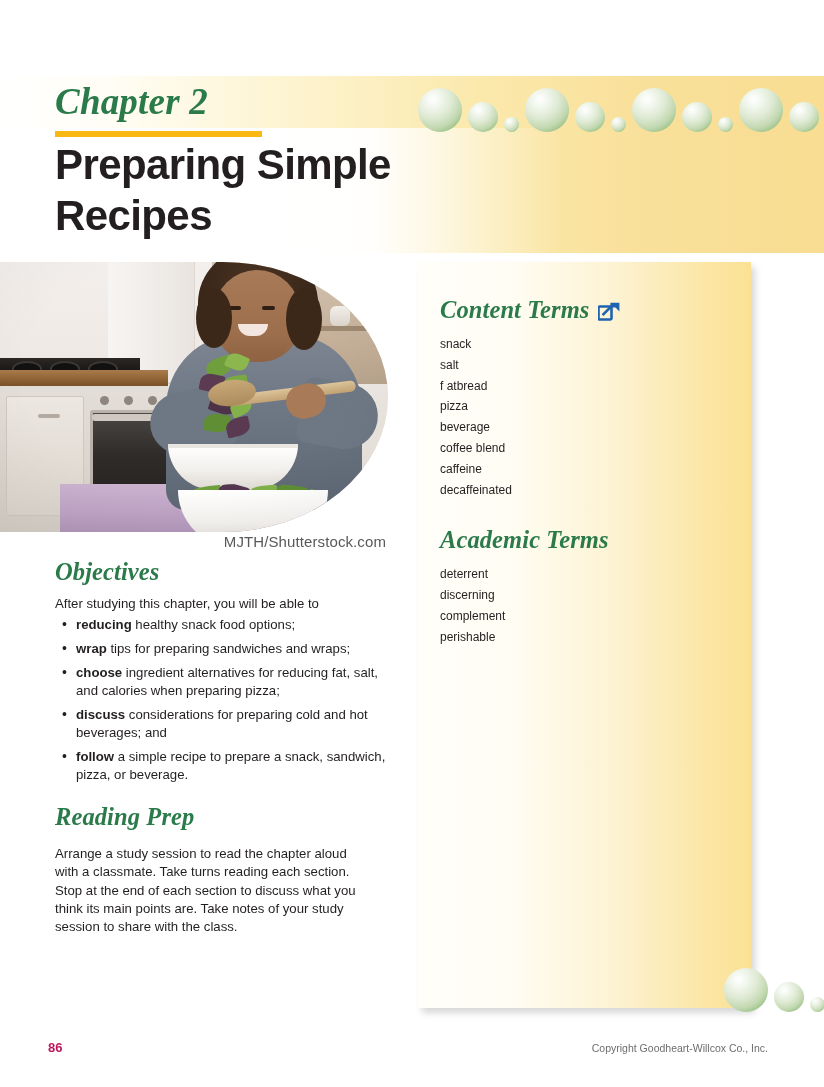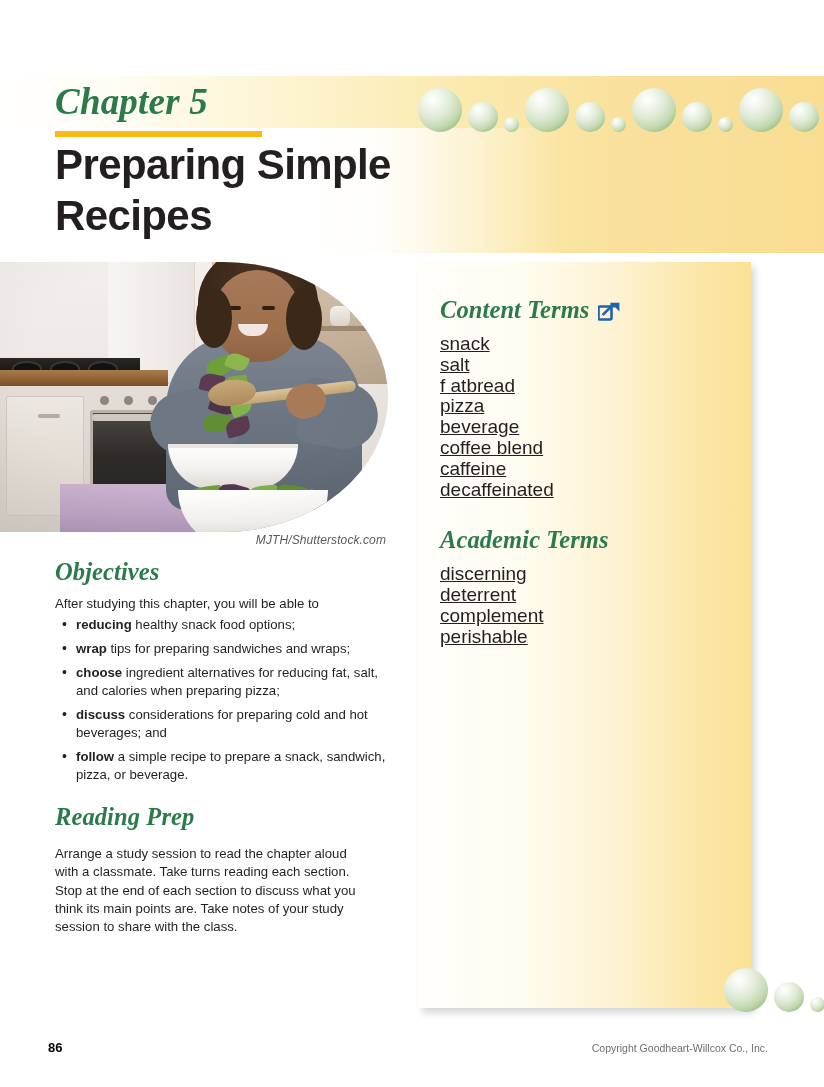--- a/index.html
+++ b/index.html
@@ -295,22 +295,21 @@
     position: absolute; inset: 0;
     background: radial-gradient(ellipse at 46% 42%, rgba(0,0,0,0) 52%, rgba(0,0,0,0.05) 100%);
   }
 
   .photo-credit {
     position: absolute;
     left: 0;
     top: 533px;
     width: 386px;
     text-align: right;
-    font-size: 12px;
-    font-style: italic;
+    font-size: 15px;
     color: #59595b;
     letter-spacing: 0.1px;
   }
 
   
   .terms-panel {
     position: absolute;
     left: 418px;
     top: 262px;
     width: 333px;
@@ -355,24 +354,23 @@
     flex: none;
     top: 1px;
   }
 
   .term-list {
     margin: 10px 0 0 0;
     padding: 0;
     list-style: none;
   }
   .term-list li {
-    font-size: 19px;
+    font-size: 12px;
     line-height: 20.8px;
     color: #231f20;
-    text-decoration: underline;
   }
 
   
   .objectives {
     position: absolute;
     left: 55px;
     top: 558px;
     width: 340px;
   }
   .reading-prep {
@@ -414,21 +412,21 @@
     margin: 14px 0 0 0;
   }
 
   
   .page-number {
     position: absolute;
     left: 48px;
     top: 1040px;
     font-size: 13px;
     font-weight: bold;
-    color: #000000;
+    color: #be185d;
   }
   .copyright {
     position: absolute;
     right: 56px;
     top: 1042px;
     font-size: 10.5px;
     color: #6d6e71;
   }
 </style>
 </head>
@@ -446,21 +444,21 @@
       <div class="bubble" style="width: 44px; height: 44px; left: 107px; top: 6px;"></div>
       <div class="bubble" style="width: 30px; height: 30px; left: 157px; top: 20px;"></div>
       <div class="bubble" style="width: 15px; height: 15px; left: 193px; top: 35px;"></div>
       <div class="bubble" style="width: 44px; height: 44px; left: 214px; top: 6px;"></div>
       <div class="bubble" style="width: 30px; height: 30px; left: 264px; top: 20px;"></div>
       <div class="bubble" style="width: 15px; height: 15px; left: 300px; top: 35px;"></div>
       <div class="bubble" style="width: 44px; height: 44px; left: 321px; top: 6px;"></div>
       <div class="bubble" style="width: 30px; height: 30px; left: 371px; top: 20px;"></div>
     </div>
 
-  <div class="chapter-label">Chapter 5</div>
+  <div class="chapter-label">Chapter 2</div>
   <div class="title-rule"></div>
   <div class="chapter-title">Preparing Simple Recipes</div>
 
   <div class="photo-wrap">
     <div class="photo">
       <div class="k-wall"></div>
       <div class="k-backcab2"></div>
       <div class="k-shelf"></div>
       <div class="k-jar" style="left:250px;top:38px;width:16px;height:26px;"></div>
       <div class="k-jar" style="left:272px;top:42px;width:14px;height:22px;"></div>
@@ -549,22 +547,22 @@
           <li>beverage</li>
           <li>coffee blend</li>
           <li>caffeine</li>
           <li>decaffeinated</li>
         </ul>
 
       <div style="height:26px"></div>
 
       <h2 class="green-head">Academic Terms</h2>
       <ul class="term-list" id="academicTermsList">
+          <li>deterrent</li>
           <li>discerning</li>
-          <li>deterrent</li>
           <li>complement</li>
           <li>perishable</li>
         </ul>
 
     </div>
   </div>
 
   <div class="objectives">
     <h2 class="green-head">Objectives</h2>
     <p class="lead-text">After studying this chapter, you will be able to</p>

